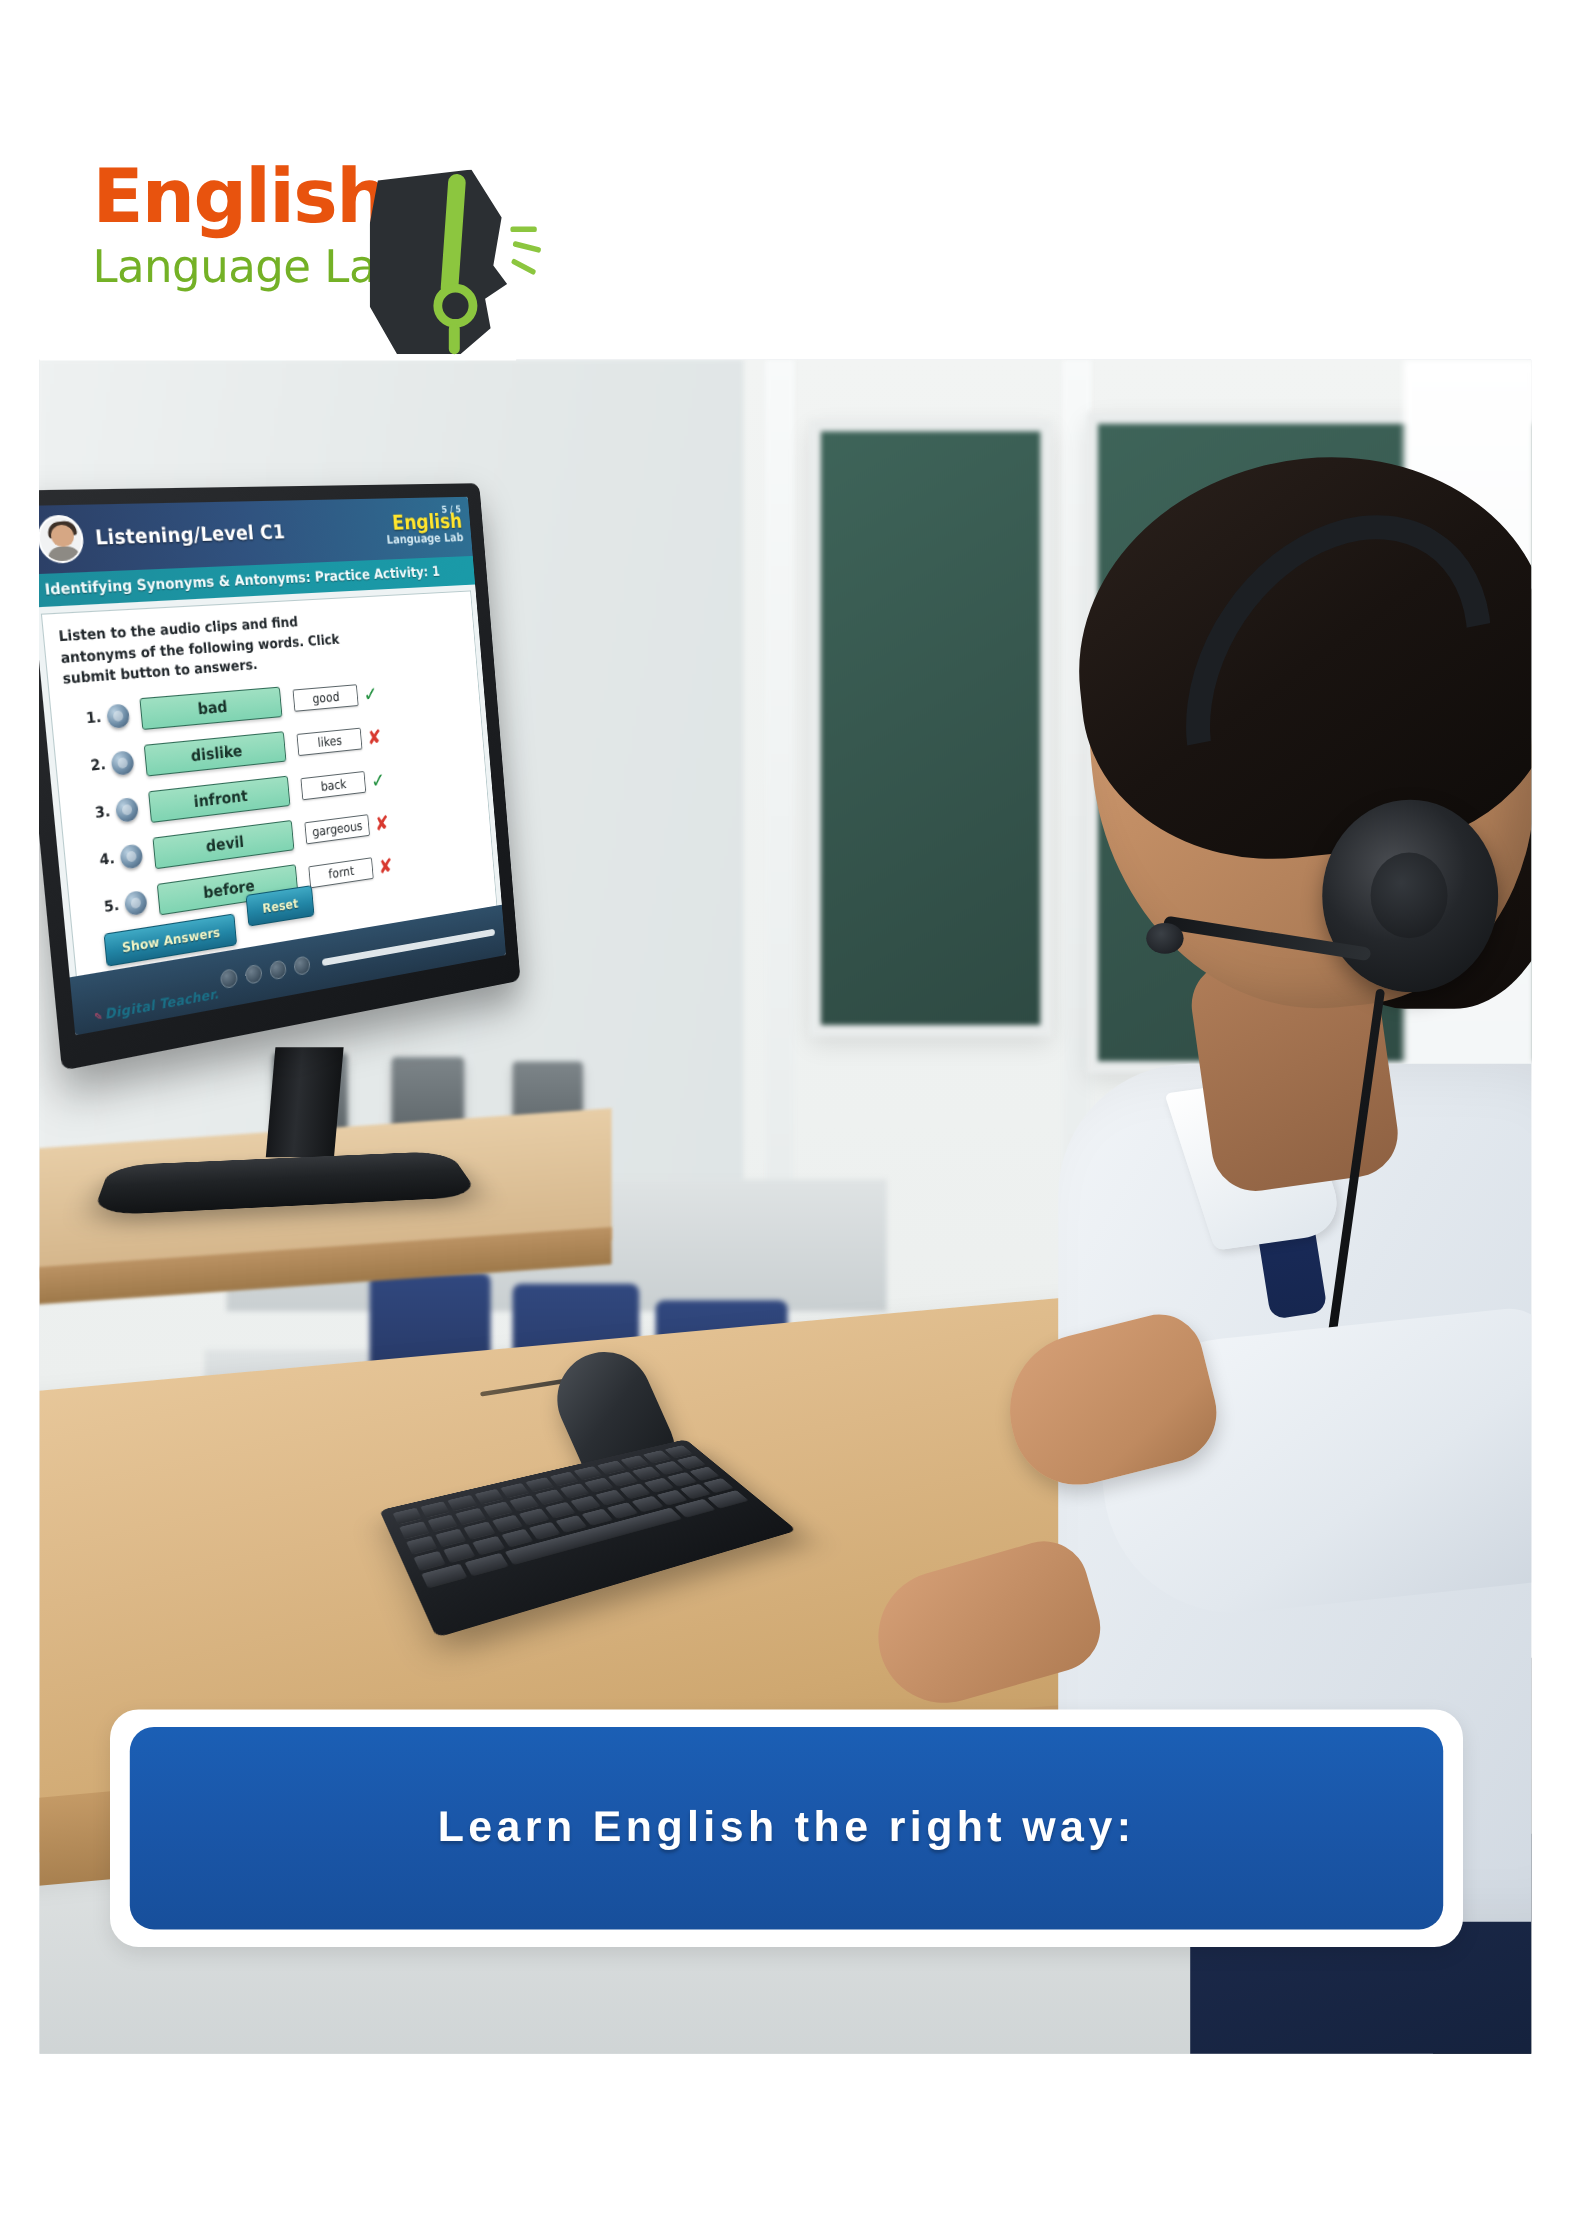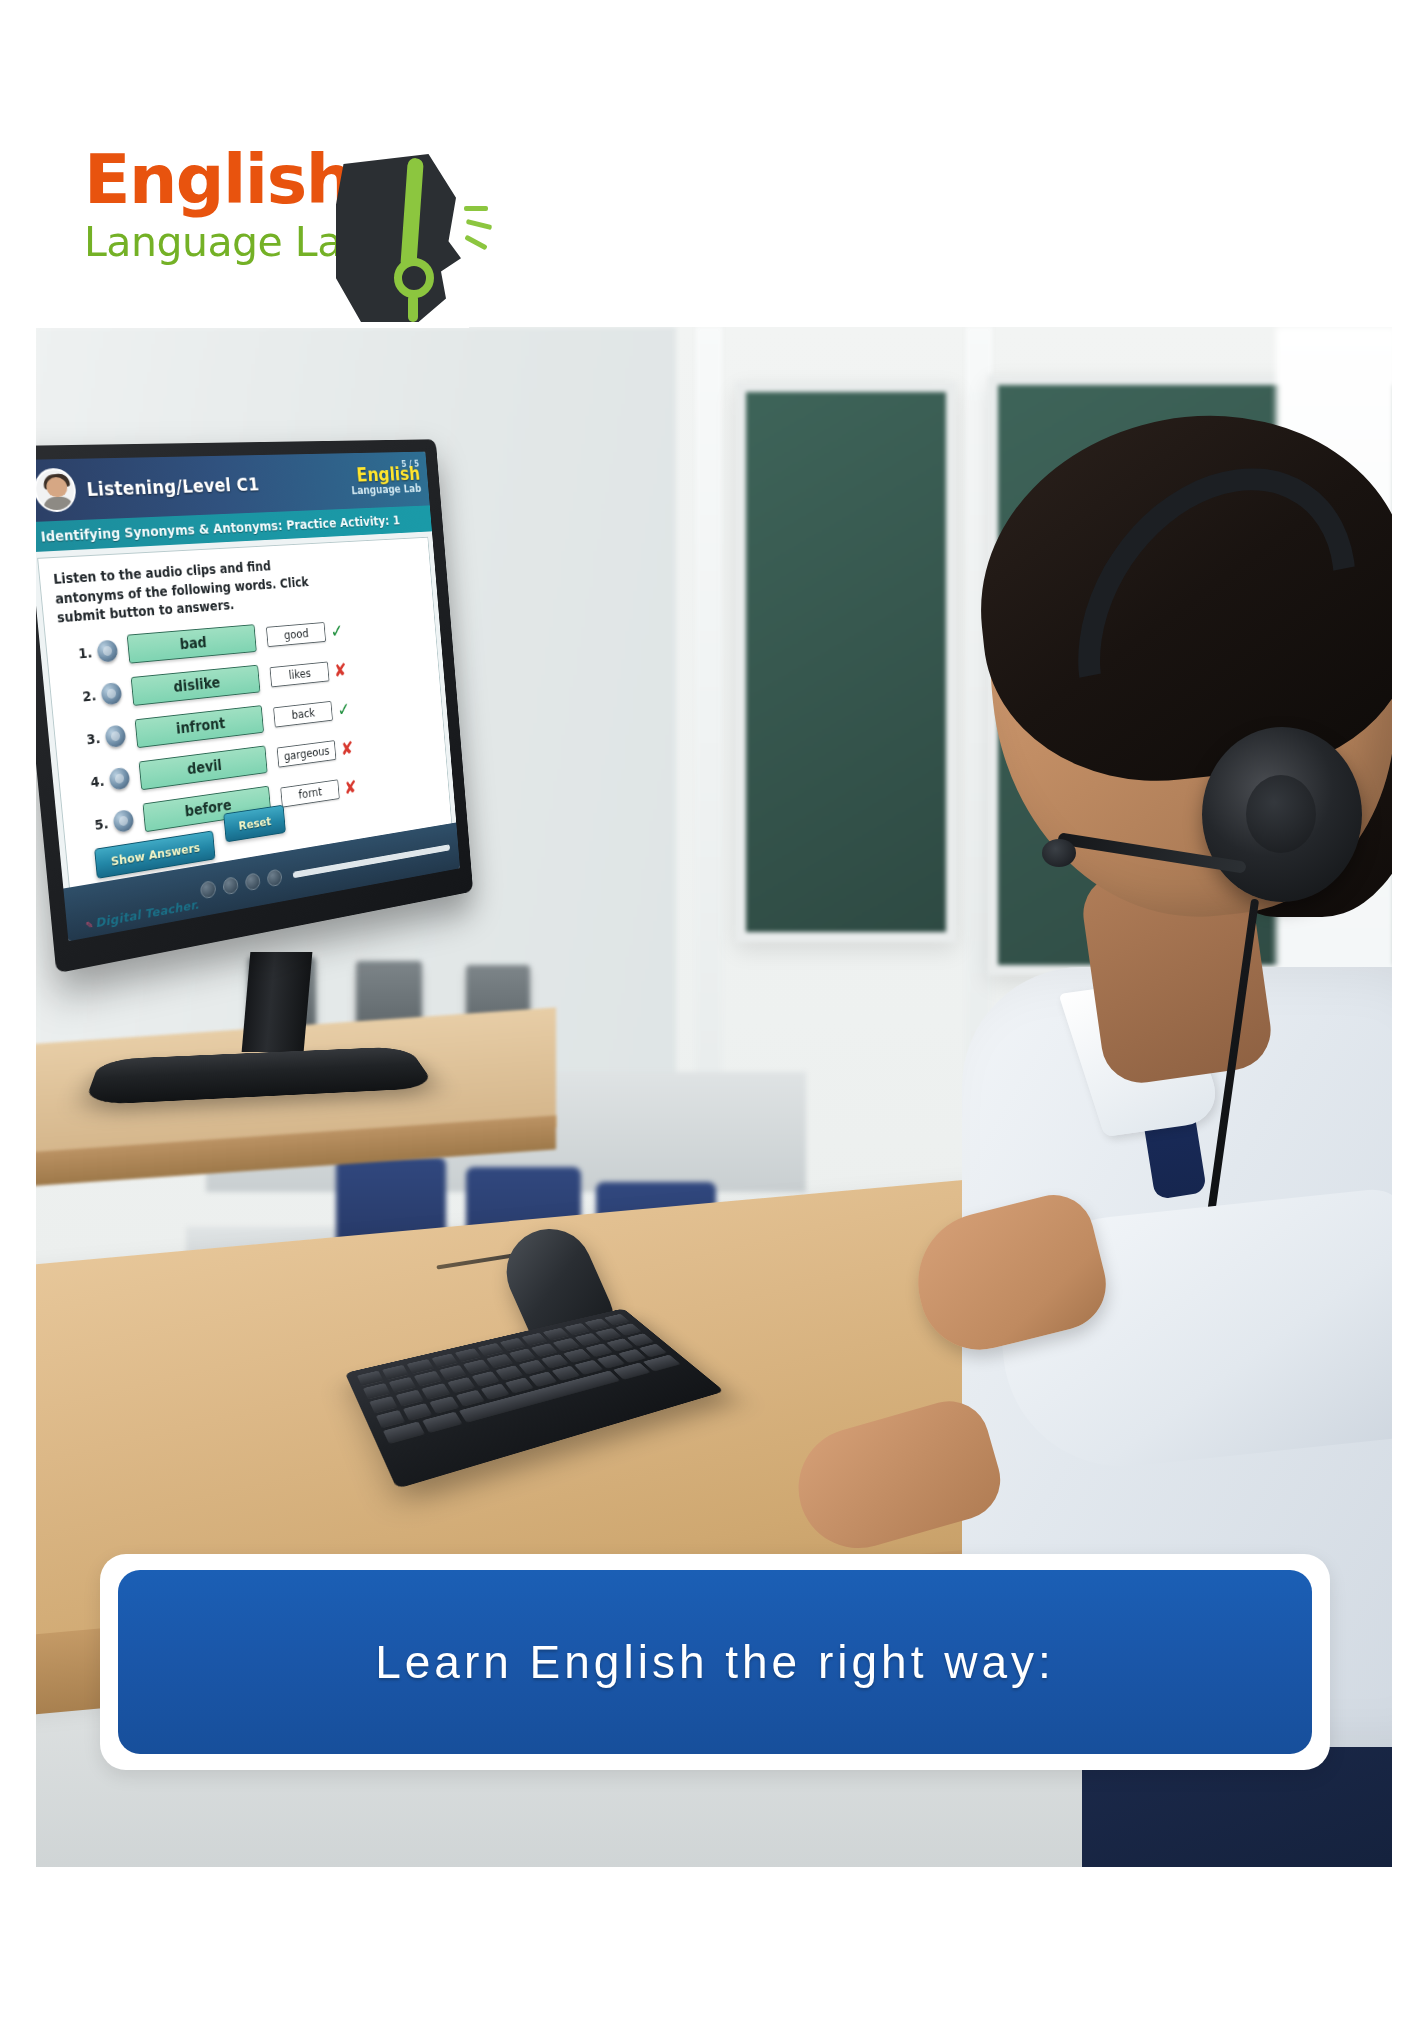--- a/index.html
+++ b/index.html
@@ -540,21 +540,21 @@
   .banner {
     width: 100%; height: 100%;
     background: linear-gradient(180deg,#1b5fb5 0%, #1a56a8 50%, #174f9b 100%);
     border-radius: 22px;
     display: flex; flex-direction: column;
     align-items: center; justify-content: center;
     gap: 16px;
   }
   .banner-line1 {
     color: #ffffff;
-    font-size: 46px; font-weight: normal;
+    font-size: 39px; font-weight: bold;
     letter-spacing: 4px;
     text-shadow: 0 2px 3px rgba(0,0,0,.25);
   }
   .banner-line2 {
     color: #f2f248;
     font-size: 41px; font-weight: bold;
     letter-spacing: 2.5px;
     text-shadow: 0 2px 3px rgba(0,0,0,.25);
   }
 </style>

